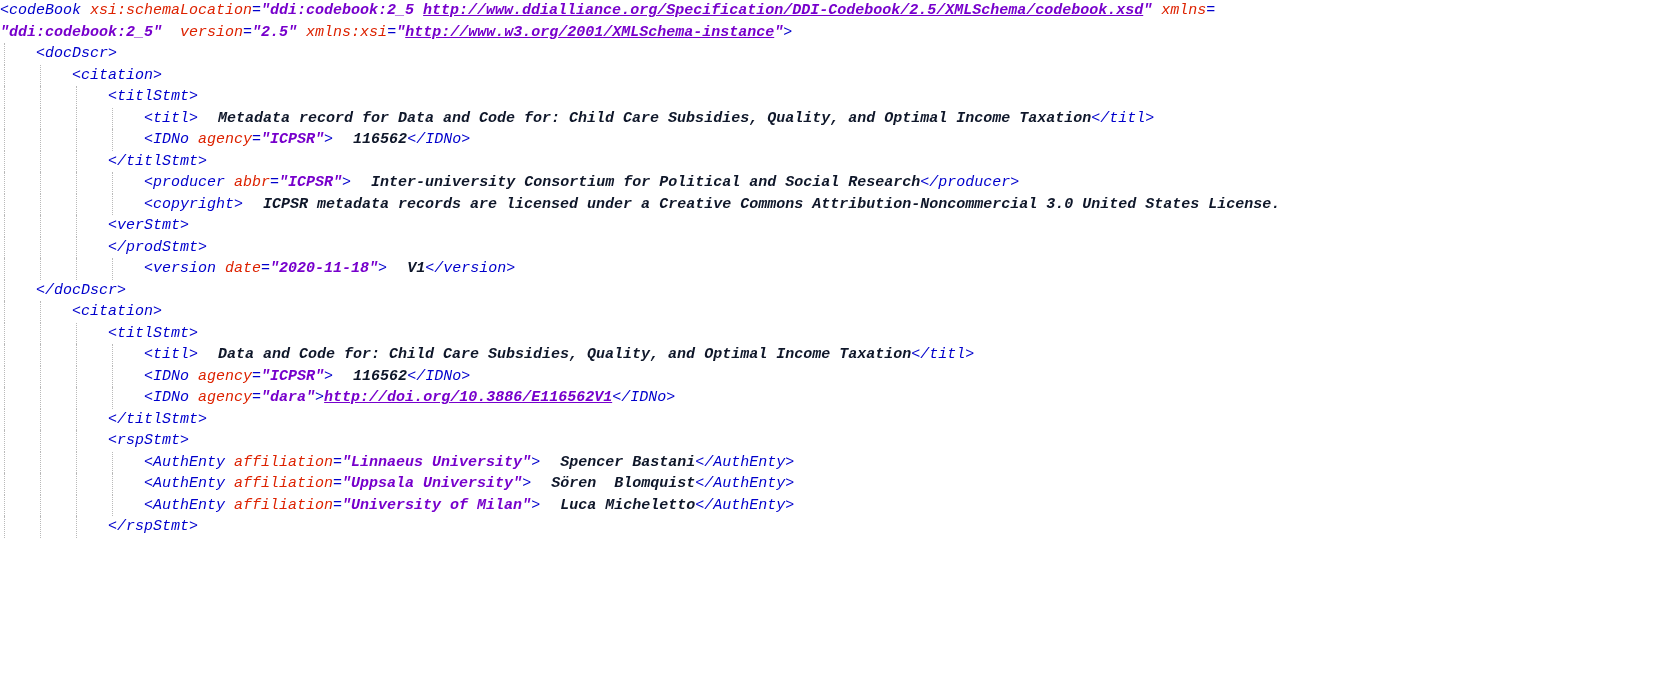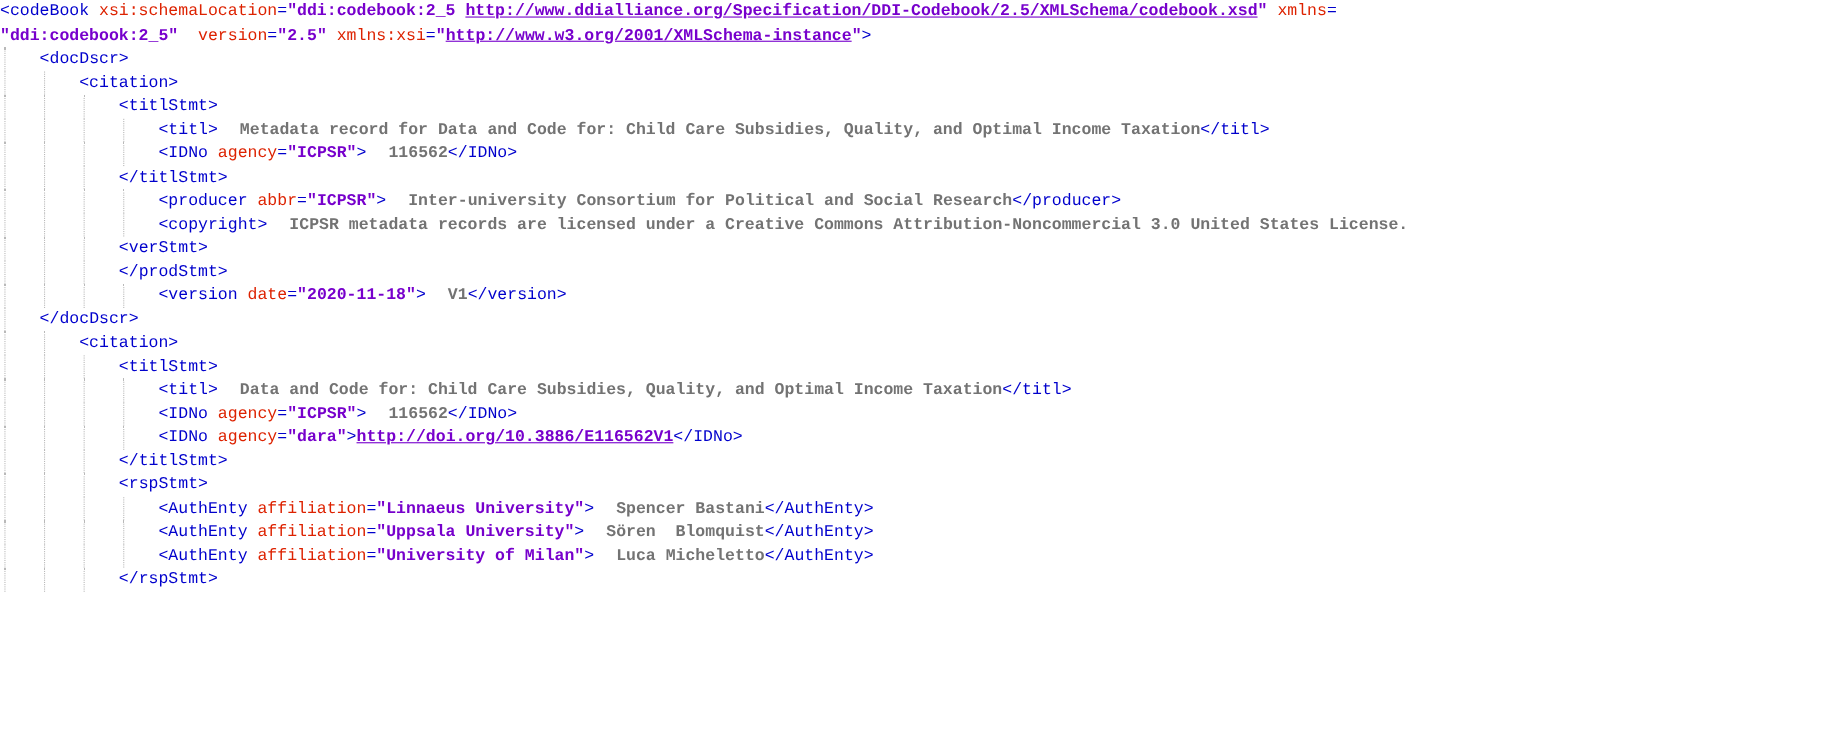--- a/index.html
+++ b/index.html
@@ -16,20 +16,21 @@
     line-height: 21.5px;
     -webkit-font-smoothing: none;
   }
 
   #xml-view {
     width: 1422px;
     height: 687px;
     overflow: hidden;
     white-space: nowrap;
     position: relative;
+    font-style: italic;
   }
 
   .line {
     white-space: pre;
     height: 21.5px;
     line-height: 21.5px;
     position: relative;
   }
 
   
@@ -42,21 +43,21 @@
     position: absolute;
     top: 0;
     bottom: 0;
     width: 0;
     border-left: 1px dotted #b9b9b9;
   }
 
   .tag      { color: #0000cc; }
   .attname  { color: #dd2200; }
   .attval   { color: #7700cc; font-weight: bold; }
-  .txt      { color: #737373; font-weight: bold; padding-left: 20px; }
+  .txt      { color: #0f172a; font-weight: bold; padding-left: 20px; }
   .link     { color: #7700cc; font-weight: bold; text-decoration: underline; }
 </style>
 </head>
 <body>
 
 <div id="xml-view">
     <div class="line"><span></span><span class="tag">&lt;codeBook </span><span class="attname">xsi:schemaLocation</span><span class="tag">=</span><span class="attval">"ddi:codebook:2_5 </span><span class="link">http://www.ddialliance.org/Specification/DDI-Codebook/2.5/XMLSchema/codebook.xsd</span><span class="attval">"</span><span class="tag"> </span><span class="attname">xmlns</span><span class="tag">=</span></div>
     <div class="line"><span></span><span class="attval">"ddi:codebook:2_5"</span><span class="tag">  </span><span class="attname">version</span><span class="tag">=</span><span class="attval">"2.5"</span><span class="tag"> </span><span class="attname">xmlns:xsi</span><span class="tag">=</span><span class="attval">"</span><span class="link">http://www.w3.org/2001/XMLSchema-instance</span><span class="attval">"</span><span class="tag">&gt;</span></div>
     <div class="line"><span class="guides"><span class="guide" style="left: 4px;"></span></span><span>    </span><span class="tag">&lt;docDscr&gt;</span></div>
     <div class="line"><span class="guides"><span class="guide" style="left: 4px;"></span><span class="guide" style="left: 40.08px;"></span></span><span>        </span><span class="tag">&lt;citation&gt;</span></div>

